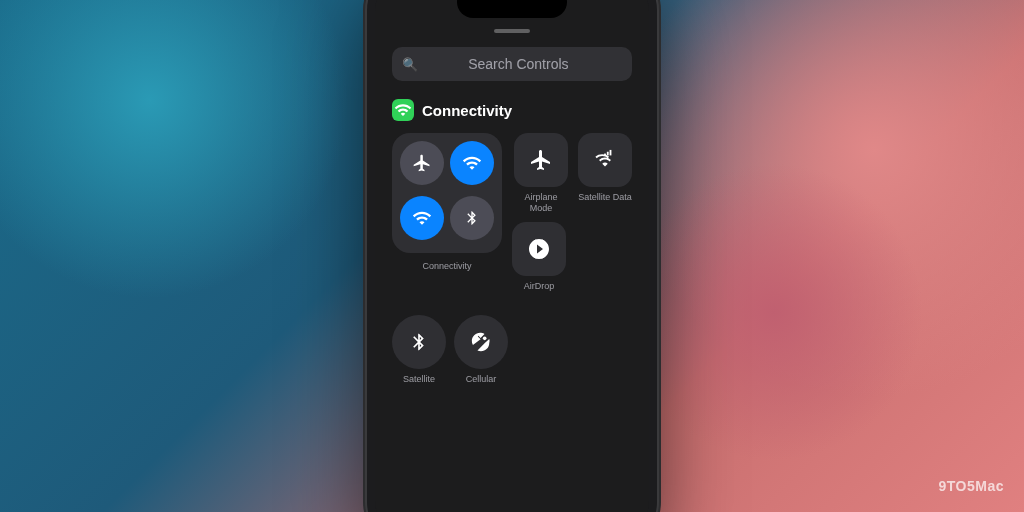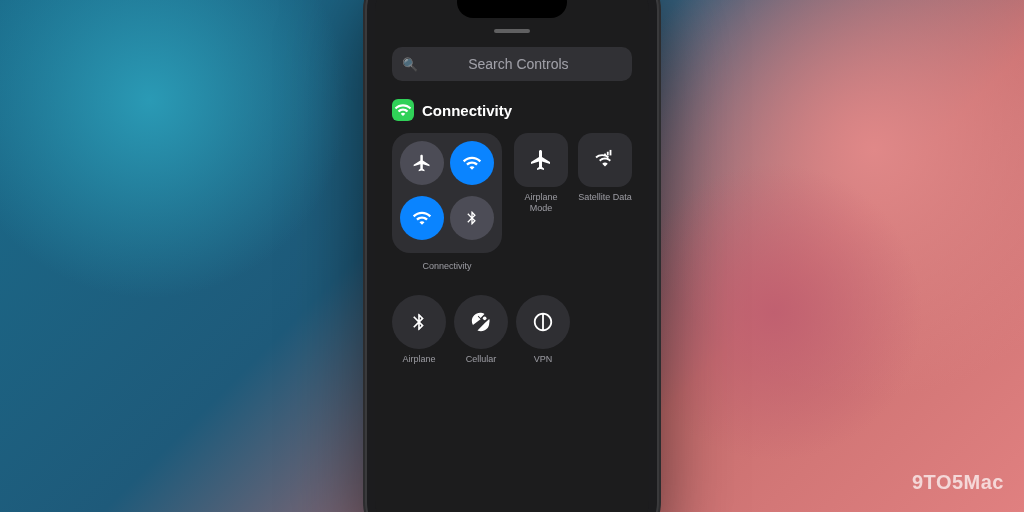--- a/index.html
+++ b/index.html
@@ -45,21 +45,21 @@
       right: 100px;
       border-radius: 50%;
     }
 
     
     .watermark {
       position: absolute;
       bottom: 18px;
       right: 20px;
       color: rgba(255,255,255,0.7);
-      font-size: 20px;
+      font-size: 14px;
       font-weight: 600;
       letter-spacing: 0.5px;
     }
 
     
     .phone-wrapper {
       position: absolute;
       left: 50%;
       top: 50%;
       transform: translate(-50%, -50%);
@@ -369,52 +369,53 @@
                     <rect x="14" y="3" width="2" height="4"></rect>
                     <rect x="17" y="1" width="2" height="6"></rect>
                   </svg>
                 </div>
                 <span class="ctrl-label">Satellite Data</span>
               </div>
             </div>
             <div class="controls-row">
 
 
+              <div class="ctrl-item">
+                <div class="ctrl-btn">
+                  <svg width="24" height="24" viewBox="0 0 24 24" fill="white">
+                    <path d="M12 2C6.48 2 2 6.48 2 12s4.48 10 10 10 10-4.48 10-10S17.52 2 12 2zm-2 14.5v-9l6 4.5-6 4.5z"></path>
+                    <path d="M4 8c1.1-2.33 3-4.14 5.4-5.06M20 8c-1.1-2.33-3-4.14-5.4-5.06M4 16c1.1 2.33 3 4.14 5.4 5.06M20 16c-1.1 2.33-3 4.14-5.4 5.06" stroke="white" stroke-width="1.5" fill="none"></path>
+                  </svg>
+                </div>
+                <span class="ctrl-label">AirDrop</span>
+              </div>
             </div>
           </div>
         </div>
 
         <div class="bottom-row">
 
           <div class="bottom-ctrl">
             <div class="bottom-btn">
               <svg width="20" height="20" viewBox="0 0 24 24" fill="white">
                 <path d="M17.71 7.71L12 2h-1v7.59L6.41 5 5 6.41 10.59 12 5 17.59 6.41 19 11 14.41V22h1l5.71-5.71-4.3-4.29 4.3-4.29zM13 5.83l1.88 1.88L13 9.59V5.83zm1.88 10.46L13 18.17v-3.76l1.88 1.88z"></path>
               </svg>
             </div>
-            <span class="bottom-label">Airplane</span>
+            <span class="bottom-label">Satellite</span>
           </div>
 
           <div class="bottom-ctrl">
             <div class="bottom-btn">
               <svg width="22" height="22" viewBox="0 0 24 24" fill="white">
                 <path d="M11.5 9l-3-3 .71-.71 2.29 2.3 4.3-4.3C14.14 2.1 12.62 2 11 2c-5 0-9 4-9 9 0 1.59.43 3.08 1.18 4.36L11.5 9zM21 13c0 5-4 9-9 9-1.38 0-2.69-.3-3.86-.84l8.05-8.05L21 8.86c.3 1.17.6 2.48 0 4.14z"></path>
                 <circle cx="16" cy="8" r="2" fill="white"></circle>
               </svg>
             </div>
             <span class="bottom-label">Cellular</span>
           </div>
 
-          <div class="bottom-ctrl">
-            <div class="bottom-btn">
-              <svg width="22" height="22" viewBox="0 0 24 24" fill="white">
-                <path d="M12 2C6.48 2 2 6.48 2 12s4.48 10 10 10 10-4.48 10-10S17.52 2 12 2zm-1 17.93c-3.95-.49-7-3.85-7-7.93s3.05-7.44 7-7.93v15.86zm2 0V4.07c3.95.49 7 3.85 7 7.93s-3.05 7.44-7 7.93z"></path>
-              </svg>
-            </div>
-            <span class="bottom-label">VPN</span>
-          </div>
 
         </div>
 
       </div>
     </div>
   </div>
 </div>
 
 </body></html>

